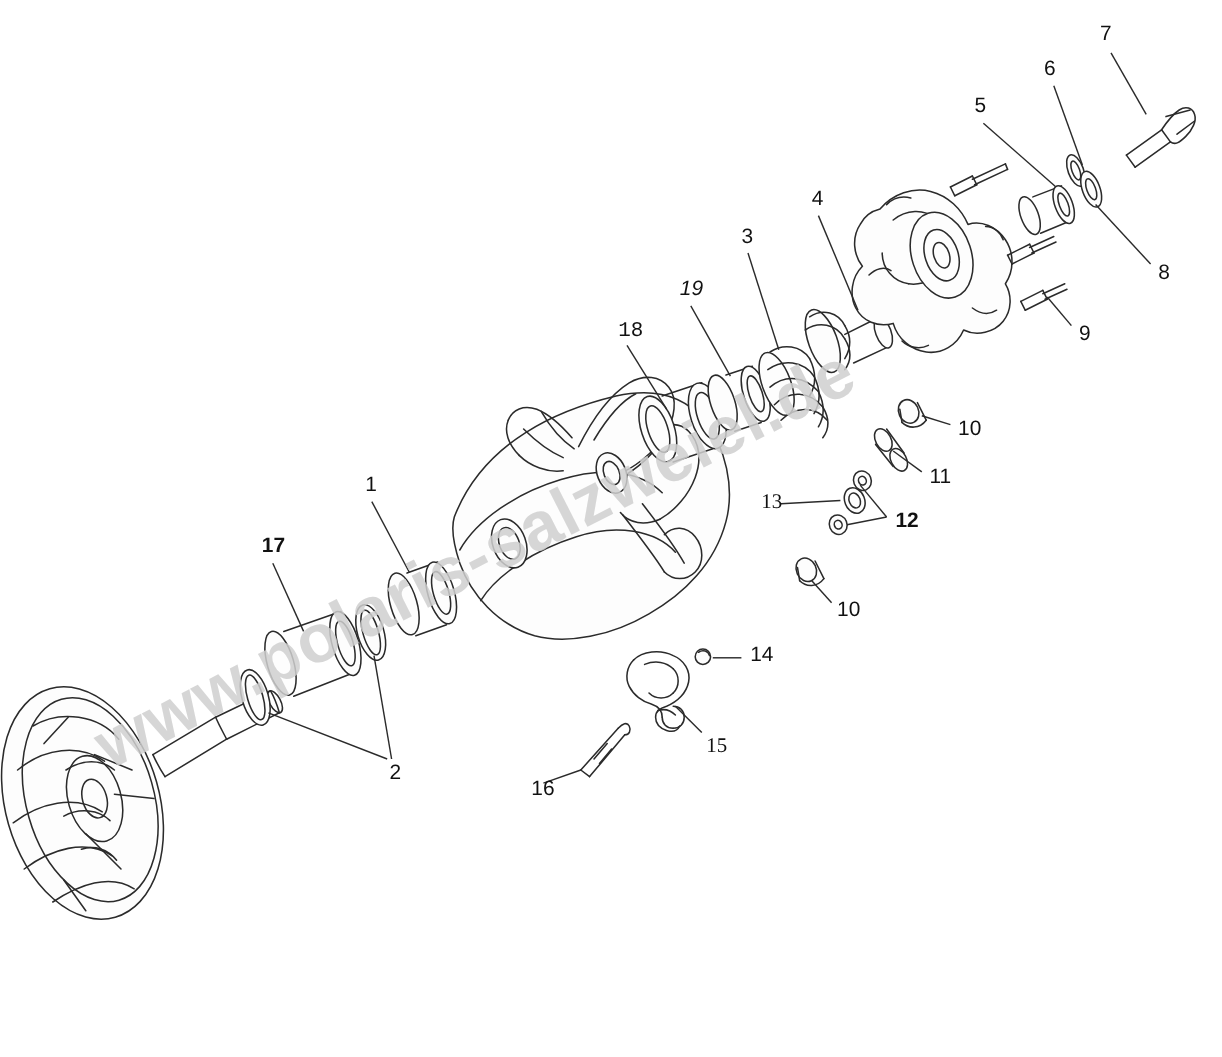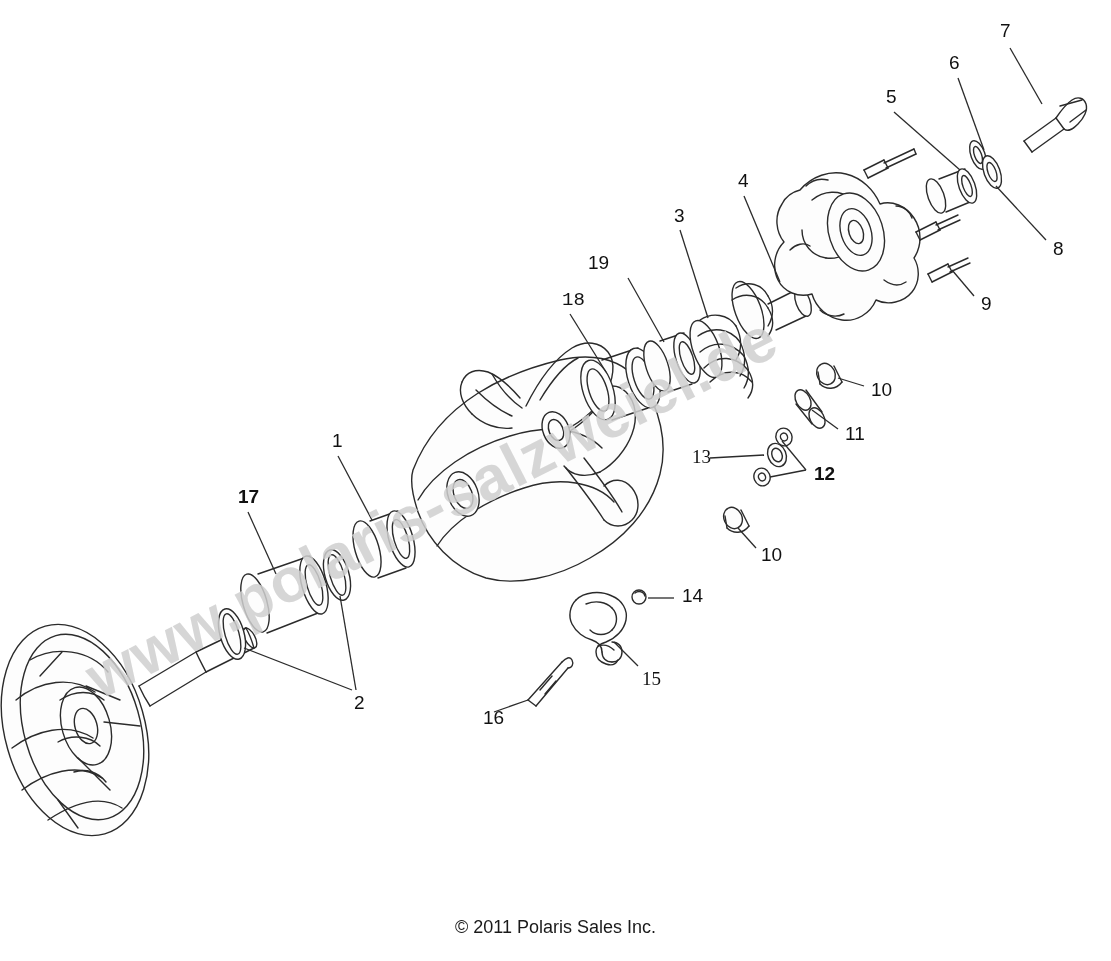--- a/index.html
+++ b/index.html
@@ -360,29 +360,28 @@
     <text id="watermark-text" x="100" y="700" transform="rotate(-27 100 700)">www.polaris-salzweiel.de</text>
   </svg>
 
   <div class="callout" style="left:1000px; top:20px;">7</div>
   <div class="callout" style="left:949px;  top:52px;">6</div>
   <div class="callout" style="left:886px;  top:86px;">5</div>
   <div class="callout" style="left:1053px; top:238px;">8</div>
   <div class="callout" style="left:981px;  top:293px;">9</div>
   <div class="callout" style="left:738px;  top:170px;">4</div>
   <div class="callout" style="left:674px;  top:205px;">3</div>
-  <div class="callout" style="left:588px;  top:252px;">19</div>
+  <div class="callout" style="left:618px;  top:252px;font-style:italic;">19</div>
   <div class="callout" style="left:562px;  top:289px;font-family:Liberation Mono, monospace;">18</div>
   <div class="callout" style="left:871px;  top:379px;">10</div>
   <div class="callout" style="left:845px;  top:423px;">11</div>
   <div class="callout" style="left:692px;  top:446px;font-family:Liberation Serif, serif;">13</div>
   <div class="callout" style="left:814px;  top:463px;font-weight:bold;">12</div>
   <div class="callout" style="left:332px;  top:430px;">1</div>
   <div class="callout" style="left:238px;  top:486px;font-weight:bold;">17</div>
   <div class="callout" style="left:761px;  top:544px;">10</div>
   <div class="callout" style="left:682px;  top:585px;">14</div>
   <div class="callout" style="left:642px;  top:668px;font-family:Liberation Serif, serif;">15</div>
   <div class="callout" style="left:354px;  top:692px;">2</div>
   <div class="callout" style="left:483px;  top:707px;text-align:center;">16</div>
 
-  <div id="copyright">© 2011 Polaris Sales Inc.</div>
 
 </div>
 
 </body></html>

